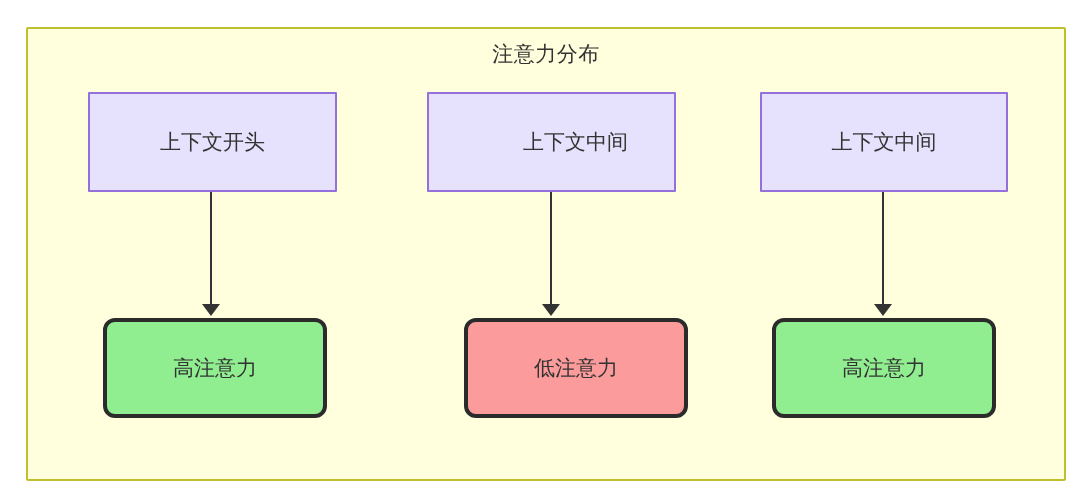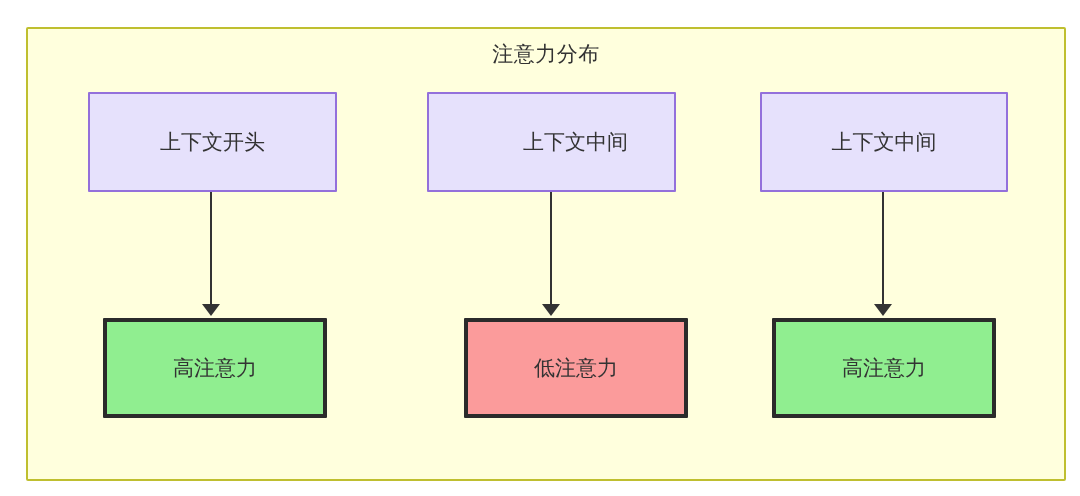--- a/index.html
+++ b/index.html
@@ -63,21 +63,21 @@
   }
 
   .node.context {
     background: #e6e1fc;
     border: 2px solid #9370db;
     border-radius: 1px;
   }
 
   .node.attn {
     border: 4px solid #2b2b2b;
-    border-radius: 1px;
+    border-radius: 12px;
   }
 
   .node.attn.high {
     background: #90ee90;
   }
 
   .node.attn.low {
     background: #fb9b9b;
   }
 

